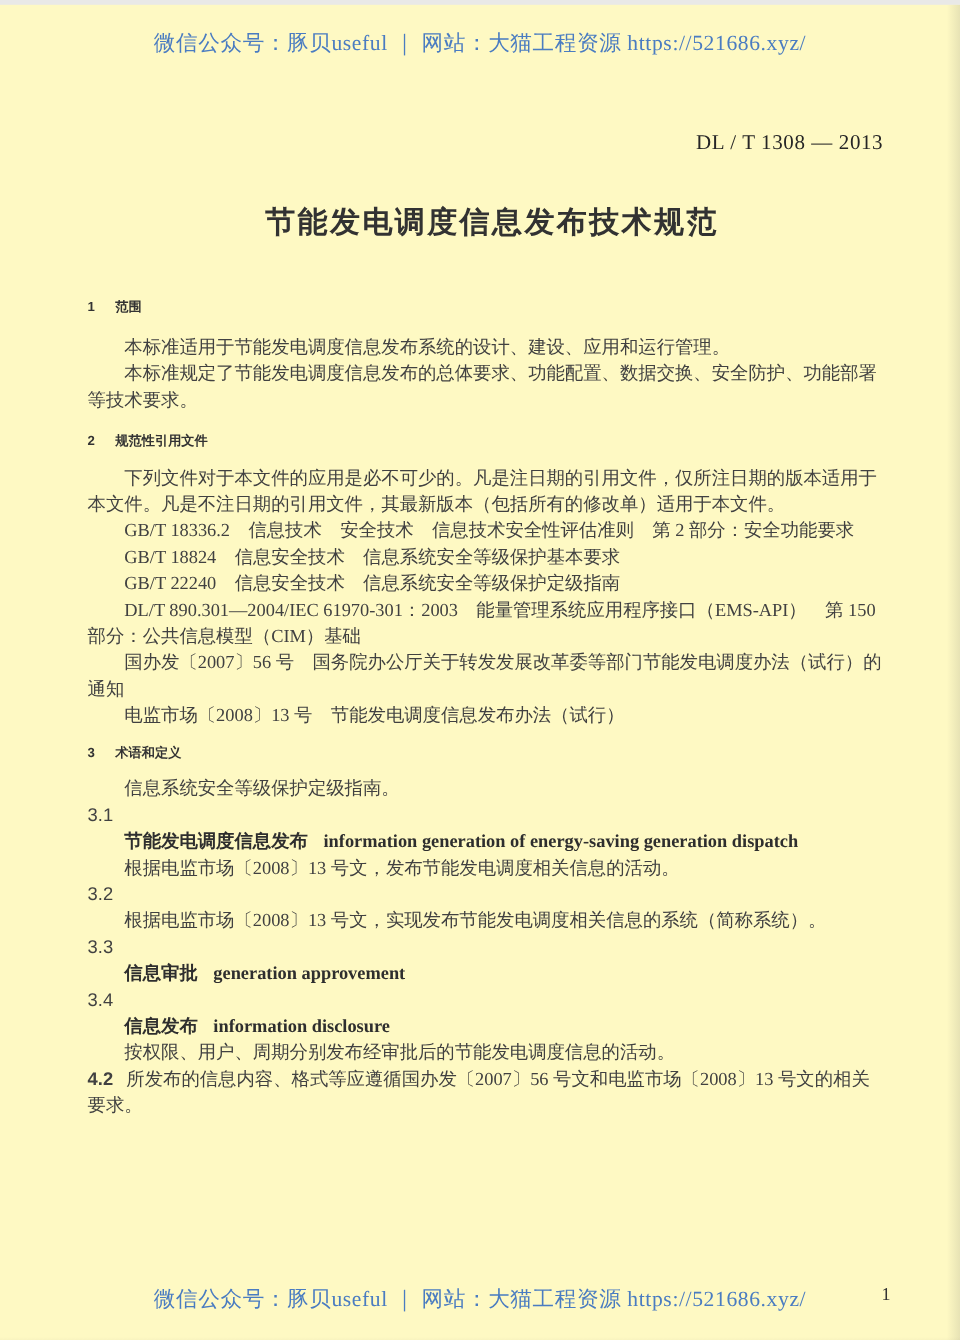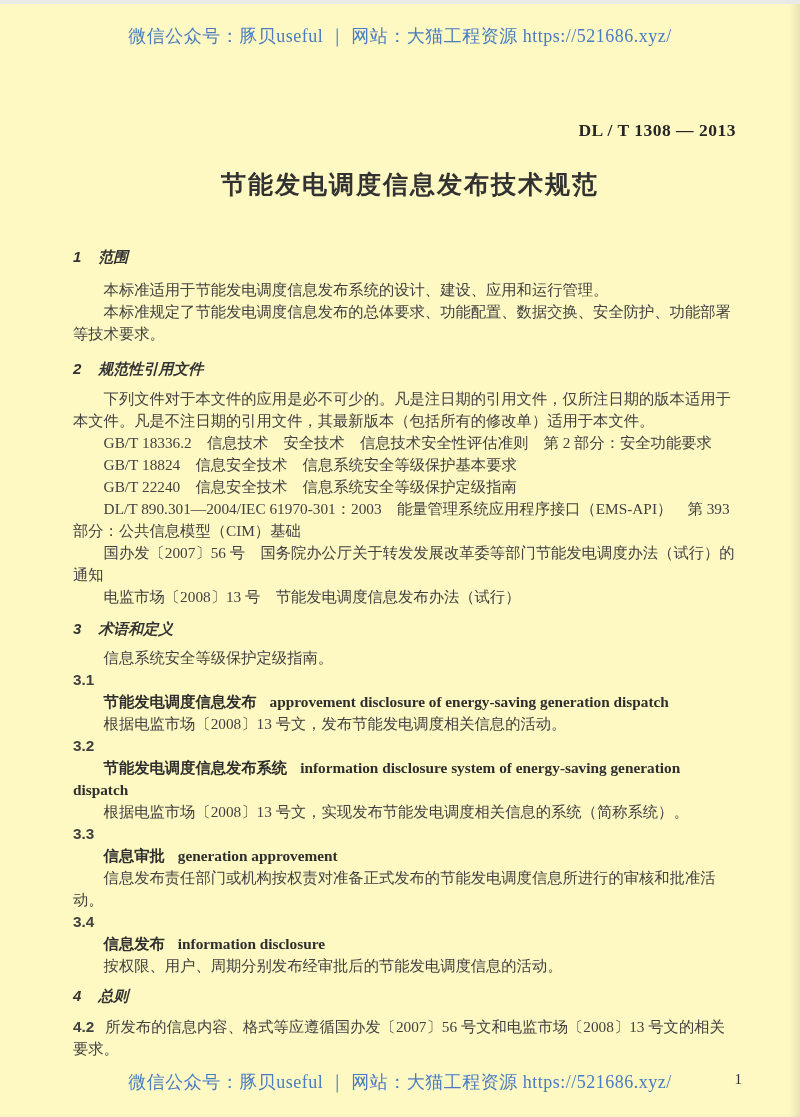--- a/index.html
+++ b/index.html
@@ -22,54 +22,52 @@
     font-family:"Liberation Serif","DejaVu Serif",serif;
   }
   .credit-top { top:20px; }
   .credit-bottom { top:1066px; }
   .page-num {
     position:absolute; top:1067px; right:58px;
     font-size:15px; color:#333;
     font-family:"Liberation Serif","DejaVu Serif",serif;
   }
   .doc-code {
-    position:absolute; top:116px; right:64px;
-    font-weight:bold; font-size:17.5px; letter-spacing:0.5px;
+    position:absolute; top:104px; right:64px;
+    font-weight:normal; font-size:17.5px; letter-spacing:0.5px;
     color:#262626;
     font-family:"Liberation Serif","DejaVu Serif",serif;
   }
   .doc-title {
     position:absolute; top:164px; left:4px; right:0;
     text-align:center;
     font-family:"Liberation Sans","DejaVu Sans",sans-serif;
     font-weight:700; font-size:25px; letter-spacing:2px;
     color:#323232;
     padding-left:16px;
   }
   .content {
     position:absolute; top:241px; left:73px; width:664px;
     font-size:15.3px; line-height:22px;
   }
   .sec-h {
     font-family:"Liberation Sans","DejaVu Sans",sans-serif;
-    font-weight:700; font-size:15px; color:#333;
+    font-weight:700; font-size:11px; color:#333;
     line-height:23px;
-    font-style:italic;
   }
   .sec-h .n { margin-right:17px; }
   .h-s1 { margin:0 0 11px 0; }
   .h-s2 { margin:12px 0 8px 0; }
   .h-s3 { margin:9px 0 7px 0; }
   .h-s4 { margin:7px 0 9px 0; }
   .content p { margin:0; text-indent:2em; }
   .term-num {
     text-indent:0 !important;
     font-family:"Liberation Sans","DejaVu Sans",sans-serif;
     font-size:15.3px;
-    font-weight:bold;
   }
   .term-title { font-weight:700; color:#2e2e2e; }
   .term-title .zh { font-family:"Liberation Sans","DejaVu Sans",sans-serif; }
   .term-title .en { font-family:"Liberation Serif","DejaVu Serif",serif; margin-left:13px; }
   .clause { text-indent:0 !important; }
   .clause .cn {
     font-weight:700;
     font-family:"Liberation Sans","DejaVu Sans",sans-serif;
     margin-right:11px;
   }
@@ -104,48 +102,43 @@
     <p>本标准适用于节能发电调度信息发布系统的设计、建设、应用和运行管理。</p>
     <p>本标准规定了节能发电调度信息发布的总体要求、功能配置、数据交换、安全防护、功能部署等技术要求。</p>
 
     <div class="sec-h h-s2">
       <span class="n">2</span><span>规范性引用文件</span>
     </div>
     <p>下列文件对于本文件的应用是必不可少的。凡是注日期的引用文件，仅所注日期的版本适用于本文件。凡是不注日期的引用文件，其最新版本（包括所有的修改单）适用于本文件。</p>
     <p>GB/T 18336.2　信息技术　安全技术　信息技术安全性评估准则　第 2 部分：安全功能要求</p>
     <p>GB/T 18824　信息安全技术　信息系统安全等级保护基本要求</p>
     <p>GB/T 22240　信息安全技术　信息系统安全等级保护定级指南</p>
-    <p>DL/T 890.301—2004/IEC 61970-301：2003　能量管理系统应用程序接口（EMS-API）　第 393 部分：公共信息模型（CIM）基础</p>
+    <p>DL/T 890.301—2004/IEC 61970-301：2003　能量管理系统应用程序接口（EMS-API）　第 150 部分：公共信息模型（CIM）基础</p>
     <p>国办发〔2007〕56 号　国务院办公厅关于转发发展改革委等部门节能发电调度办法（试行）的通知</p>
     <p>电监市场〔2008〕13 号　节能发电调度信息发布办法（试行）</p>
 
     <div class="sec-h h-s3">
       <span class="n">3</span><span>术语和定义</span>
     </div>
     <p>信息系统安全等级保护定级指南。</p>
 
     <p class="term-num">3.1</p>
-    <p class="term-title"><span class="zh">节能发电调度信息发布</span><span class="en">approvement disclosure of energy-saving generation dispatch</span></p>
+    <p class="term-title"><span class="zh">节能发电调度信息发布</span><span class="en">information generation of energy-saving generation dispatch</span></p>
     <p>根据电监市场〔2008〕13 号文，发布节能发电调度相关信息的活动。</p>
 
     <p class="term-num">3.2</p>
-    <p class="term-title"><span class="zh">节能发电调度信息发布系统</span><span class="en">information disclosure system of energy-saving generation dispatch</span></p>
     <p>根据电监市场〔2008〕13 号文，实现发布节能发电调度相关信息的系统（简称系统）。</p>
 
     <p class="term-num">3.3</p>
     <p class="term-title"><span class="zh">信息审批</span><span class="en">generation approvement</span></p>
-    <p>信息发布责任部门或机构按权责对准备正式发布的节能发电调度信息所进行的审核和批准活动。</p>
 
     <p class="term-num">3.4</p>
     <p class="term-title"><span class="zh">信息发布</span><span class="en">information disclosure</span></p>
     <p>按权限、用户、周期分别发布经审批后的节能发电调度信息的活动。</p>
 
-    <div class="sec-h h-s4">
-      <span class="n">4</span><span>总则</span>
-    </div>
     <p class="clause"><span class="cn">4.2</span><span>所发布的信息内容、格式等应遵循国办发〔2007〕56 号文和电监市场〔2008〕13 号文的相关要求。</span></p>
 
   </div>
 
   <div class="credit credit-bottom">微信公众号：豚贝useful ｜ 网站：大猫工程资源 https://521686.xyz/</div>
   <div class="page-num">1</div>
 
   <div class="edge-right"></div>
   <div class="edge-bottom"></div>
 

